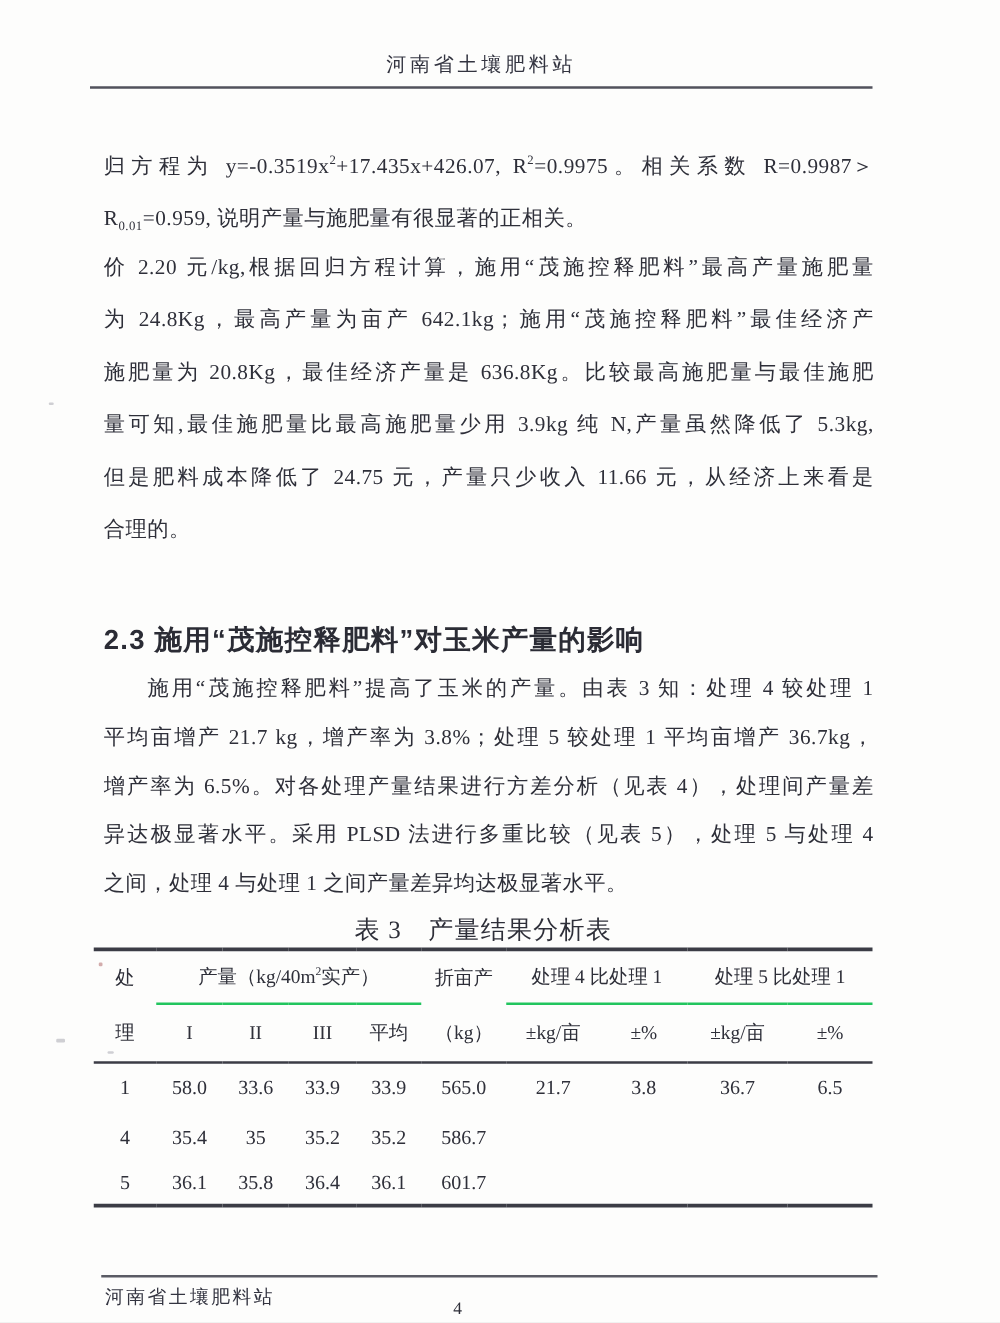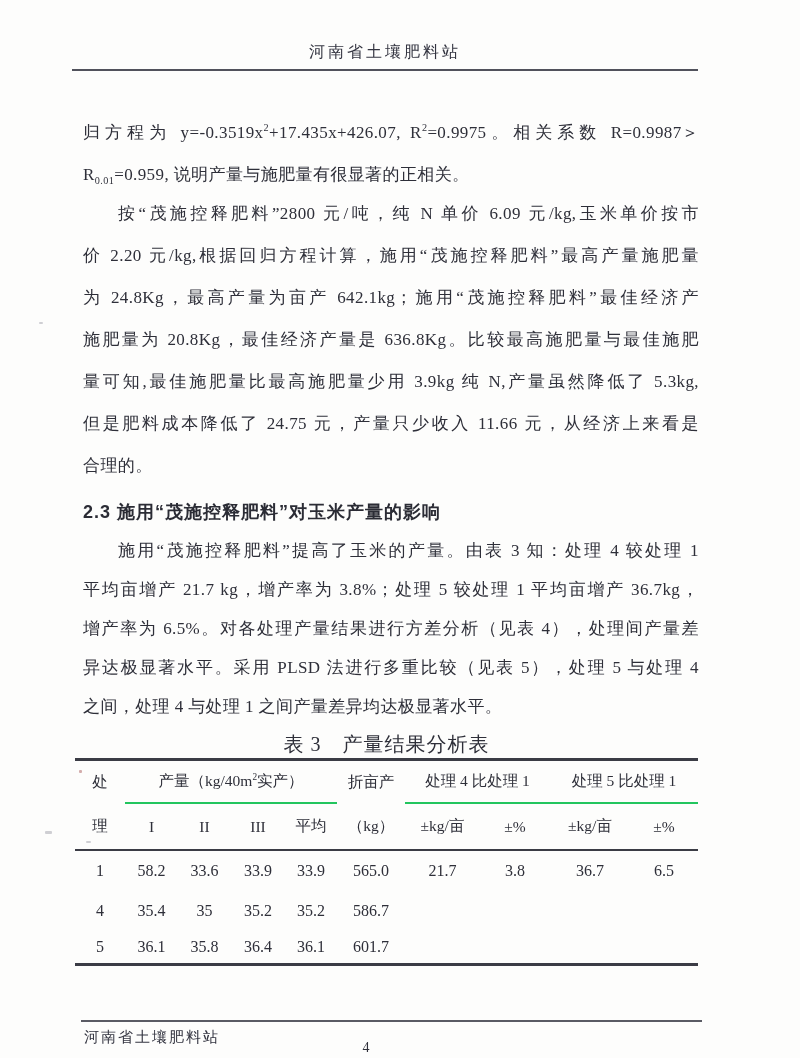--- a/index.html
+++ b/index.html
@@ -21,21 +21,21 @@
   
   .tblock { position:absolute; left:83px; width:616px; }
   .ln { height:42px; line-height:42px; font-size:17px; letter-spacing:.4px; overflow:hidden; }
   .ln.j { text-align:justify; text-align-last:justify; text-justify:inter-character; }
   .ln.ind { text-indent:35px; }
   sup { font-size:.6em; line-height:0; vertical-align:super; }
   sub { font-size:.6em; line-height:0; vertical-align:sub;text-align:center; }
   #para1 { top:112px; }
   #para2 { top:193px; }
   #heading23 {
-    top:491px; height:42px; line-height:42px; font-size:18px; font-weight:bold;
+    top:491px; height:42px; line-height:42px; font-size:22px; font-weight:bold;
     font-family:"Liberation Sans","DejaVu Sans",sans-serif; color:#2b2c35;
     letter-spacing:1px;
   }
   #para3 { top:531px; }
   #para3 .ln { height:39px; line-height:39px; }
   
   .tbl-title {
     position:absolute; top:726px; left:75px; width:623px; height:36px;
     line-height:36px; text-align:center; font-size:20px; letter-spacing:1px;
   }
@@ -69,21 +69,20 @@
 
   <div class="hdr-title">河南省土壤肥料站</div>
   <div class="hdr-rule"></div>
 
   <div class="tblock" id="para1">
     <div class="ln j"><span>归方程为 y=-0.3519x</span><sup>2</sup><span>+17.435x+426.07, R</span><sup>2</sup><span>=0.9975。相关系数 R=0.9987＞</span></div>
     <div class="ln"><span>R</span><sub>0.01</sub><span>=0.959, 说明产量与施肥量有很显著的正相关。</span></div>
   </div>
 
   <div class="tblock" id="para2">
-    <div class="ln j ind"><span>按“茂施控释肥料”2800 元/吨，纯 N 单价 6.09 元/kg,玉米单价按市</span></div>
     <div class="ln j"><span>价 2.20 元/kg,根据回归方程计算，施用“茂施控释肥料”最高产量施肥量</span></div>
     <div class="ln j"><span>为 24.8Kg，最高产量为亩产 642.1kg；施用“茂施控释肥料”最佳经济产</span></div>
     <div class="ln j"><span>施肥量为 20.8Kg，最佳经济产量是 636.8Kg。比较最高施肥量与最佳施肥</span></div>
     <div class="ln j"><span>量可知,最佳施肥量比最高施肥量少用 3.9kg 纯 N,产量虽然降低了 5.3kg,</span></div>
     <div class="ln j"><span>但是肥料成本降低了 24.75 元，产量只少收入 11.66 元，从经济上来看是</span></div>
     <div class="ln"><span>合理的。</span></div>
   </div>
 
   <div class="tblock" id="heading23">2.3 施用“茂施控释肥料”对玉米产量的影响</div>
 
@@ -125,21 +124,21 @@
         <th>III</th>
         <th>平均</th>
         <th>（kg）</th>
         <th>±kg/亩</th>
         <th>±%</th>
         <th>±kg/亩</th>
         <th>±%</th>
       </tr>
       <tr class="dr">
         <td>1</td>
-        <td>58.2</td>
+        <td>58.0</td>
         <td>33.6</td>
         <td>33.9</td>
         <td>33.9</td>
         <td>565.0</td>
         <td>21.7</td>
         <td>3.8</td>
         <td>36.7</td>
         <td>6.5</td>
       </tr>
       <tr class="dr">

